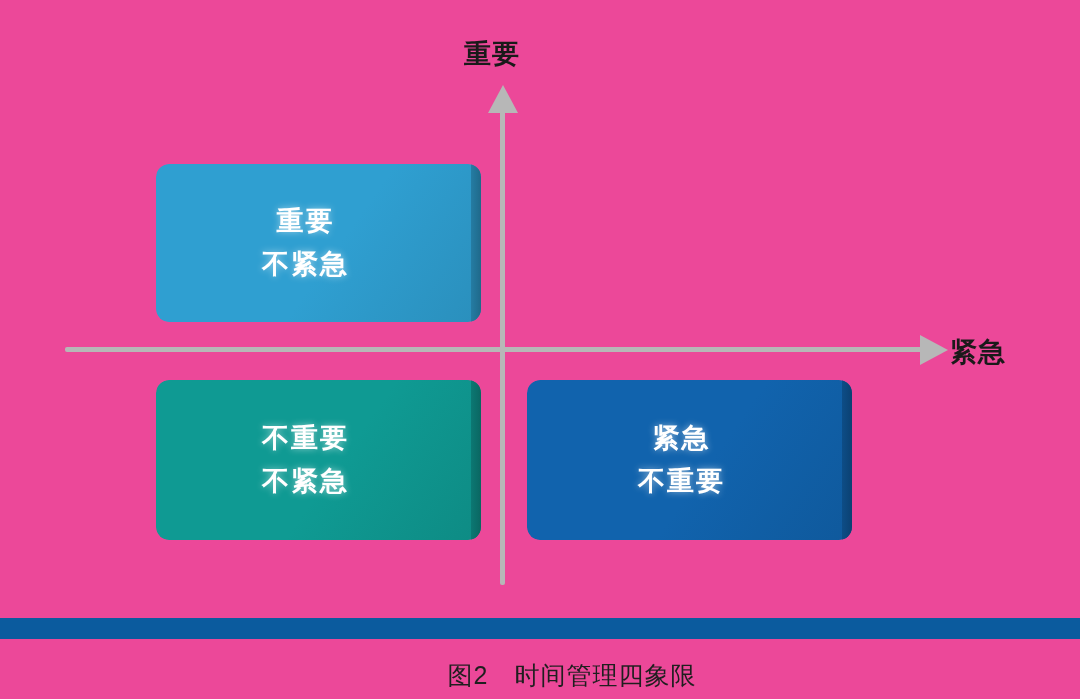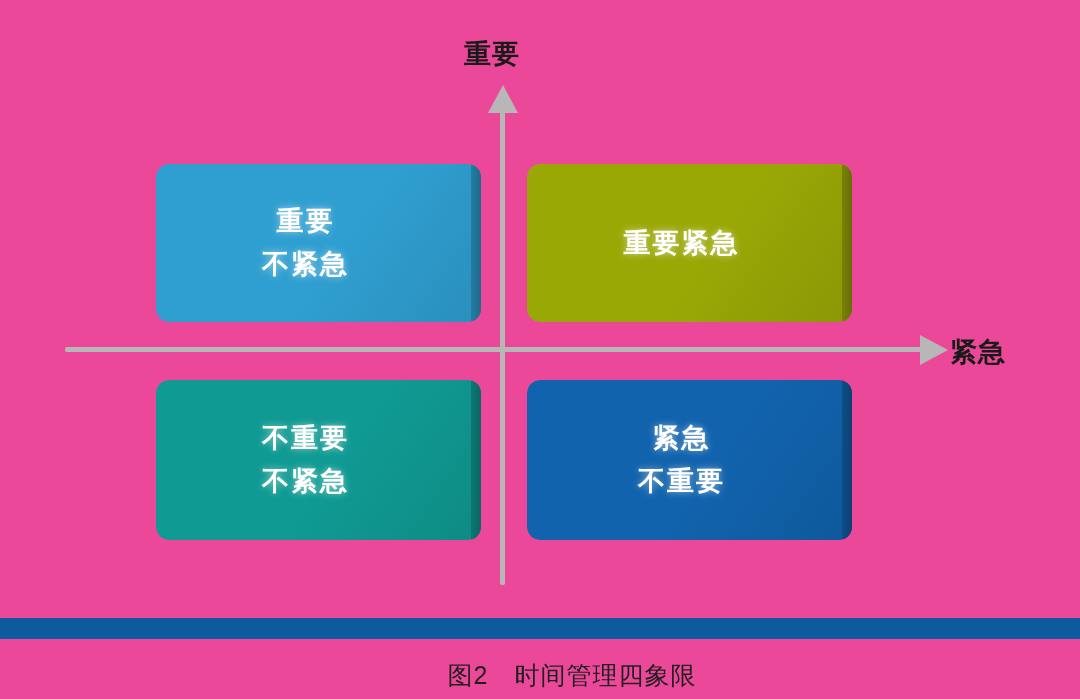--- a/index.html
+++ b/index.html
@@ -176,27 +176,20 @@
 
   <div class="quadrant" id="quadrant-important-not-urgent">
     <div class="face" style="background: linear-gradient(125deg, rgb(47, 159, 209) 0%, rgb(47, 159, 209) 55%, rgb(42, 143, 188) 100%);"></div>
     <div class="bevel" style="background: linear-gradient(to right, rgb(37, 124, 163), rgb(31, 105, 138));"></div>
     <div class="labels">
       <span>重要</span>
       <span>不紧急</span>
     </div>
   </div>
 
-  <div class="quadrant" id="quadrant-important-urgent">
-    <div class="face" style="background: linear-gradient(125deg, rgb(154, 168, 6) 0%, rgb(154, 168, 6) 55%, rgb(139, 151, 5) 100%);"></div>
-    <div class="bevel" style="background: linear-gradient(to right, rgb(120, 131, 5), rgb(102, 111, 4));"></div>
-    <div class="labels">
-      <span>重要紧急</span>
-    </div>
-  </div>
 
   <div class="quadrant" id="quadrant-not-important-not-urgent">
     <div class="face" style="background: linear-gradient(125deg, rgb(15, 154, 147) 0%, rgb(15, 154, 147) 55%, rgb(14, 139, 132) 100%);"></div>
     <div class="bevel" style="background: linear-gradient(to right, rgb(12, 120, 115), rgb(10, 102, 97));"></div>
     <div class="labels">
       <span>不重要</span>
       <span>不紧急</span>
     </div>
   </div>
 

